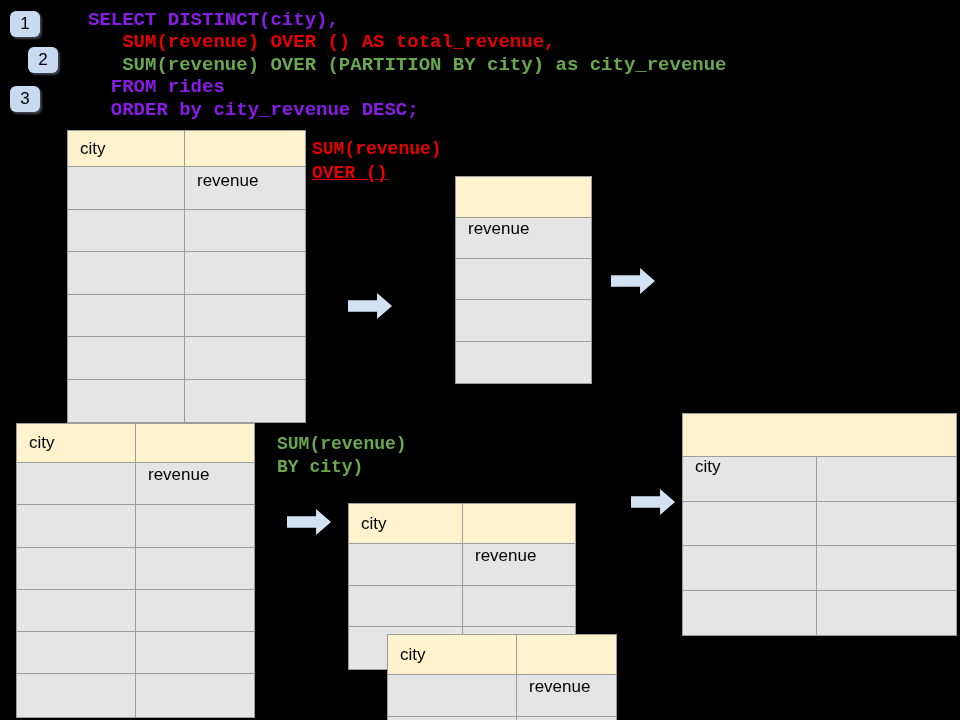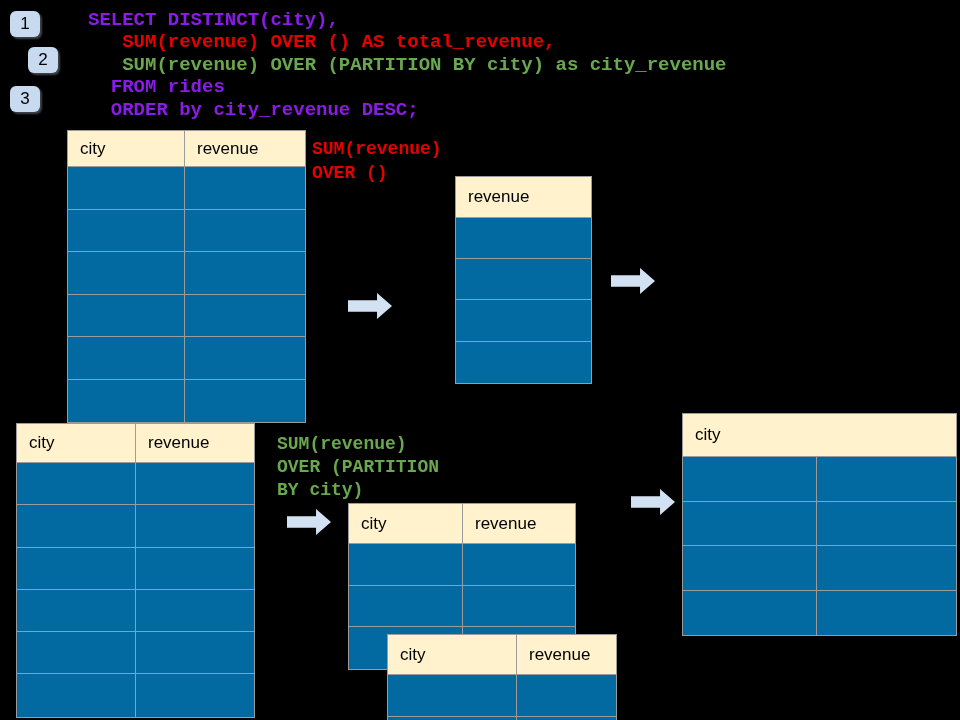--- a/index.html
+++ b/index.html
@@ -25,28 +25,28 @@
     position:absolute;
     font-family:"Liberation Mono", monospace;
     font-weight:bold; white-space:pre;
   }
   #code-block       { left:88px;  top:9px;   font-size:19px; line-height:22.4px; }
   #side-note        { left:752px; top:33px;  font-size:16px; line-height:19px; }
   #annotation-total     { left:312px; top:137px; font-size:18px; line-height:24px; }
   #annotation-partition { left:277px; top:433px; font-size:18px; line-height:23px; }
   
   .dtable {
-    position:absolute; background:#0369a1;
+    position:absolute; background:#e5e5e5;
     border:1px solid #9B9B9B;
   }
   .trow { display:flex; border-bottom:1px solid #9B9B9B; }
   .trow:last-child { border-bottom:none; }
   .thead { background:#FFF2CC; }
   .tcell { border-right:1px solid #9B9B9B; height:100%; }
-  .tcell:last-child { border-right:none; }
+  .tcell:last-child { border-right:none;margin-top:32px; }
   .hcell {
     color:#000; font-size:17px;
     display:flex; align-items:center; padding-left:12px;
   }
   #table-source-top      { left:67px;  top:130px; }
   #table-total-revenue   { left:455px; top:176px; }
   #table-source-bottom   { left:16px;  top:423px; }
   #table-partition-mid   { left:348px; top:503px; z-index:1; }
   #table-partition-front { left:387px; top:634px; z-index:3; }
   #table-result-right    { left:682px; top:413px; }
@@ -66,22 +66,22 @@
 
 <div id="canvas">
 
   <div class="badge" id="badge-1">1</div>
   <div class="badge" id="badge-2">2</div>
   <div class="badge" id="badge-3">3</div>
 
   <div class="codeblock" id="code-block"><div class="codeline" style="color: rgb(139, 27, 232);">SELECT DISTINCT(city),</div><div class="codeline" style="color: rgb(230, 0, 0);">   SUM(revenue) OVER () AS total_revenue,</div><div class="codeline" style="color: rgb(106, 168, 79);">   SUM(revenue) OVER (PARTITION BY city) as city_revenue</div><div class="codeline" style="color: rgb(139, 27, 232);">  FROM rides</div><div class="codeline" style="color: rgb(139, 27, 232);">  ORDER by city_revenue DESC;</div></div>
 
 
-  <div class="codeblock" id="annotation-total"><div class="codeline" style="color: rgb(230, 0, 0);">SUM(revenue)</div><div class="codeline" style="color: rgb(230, 0, 0);">OVER ()</div></div>
-  <div class="codeblock" id="annotation-partition"><div class="codeline" style="color: rgb(106, 168, 79);">SUM(revenue)</div><div class="codeline" style="color: rgb(106, 168, 79);">OVER (PARTITION</div><div class="codeline" style="color: rgb(106, 168, 79);">BY city)</div></div>
+  <div class="codeblock" id="annotation-total"><div class="codeline" style="color: rgb(230, 0, 0);">SUM(revenue)</div><div class="codeline" style="color: rgb(230, 0, 0); text-decoration: underline;">OVER ()</div></div>
+  <div class="codeblock" id="annotation-partition"><div class="codeline" style="color: rgb(106, 168, 79);">SUM(revenue)</div><div class="codeline" style="color: rgb(106, 168, 79);">BY city)</div></div>
 
   <div class="dtable" id="table-source-top">
       <div class="trow thead" style="height: 36px;">
         <div class="tcell hcell" style="width: 117px;">city</div>
         <div class="tcell hcell" style="width: 120px;">revenue</div>
       </div>
       <div class="trow brow" style="height: 42.5px;">
         <div class="tcell bcell" style="width: 117px;"></div>
         <div class="tcell bcell" style="width: 120px;"></div>
       </div>

